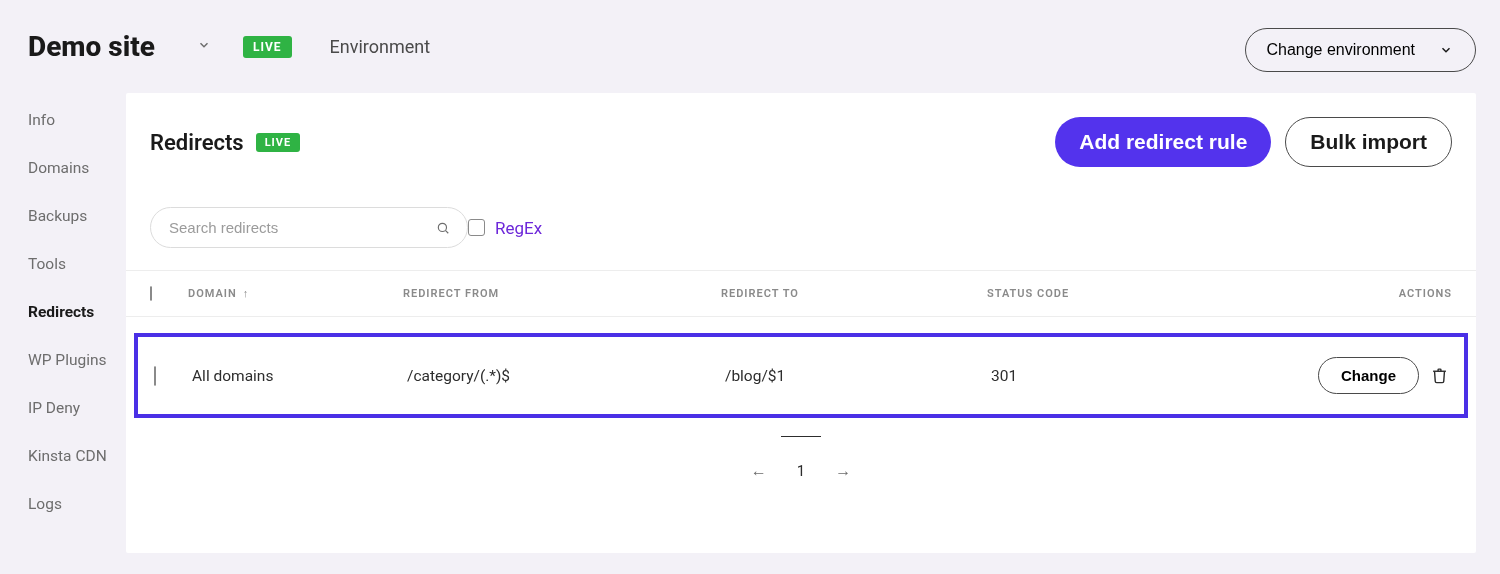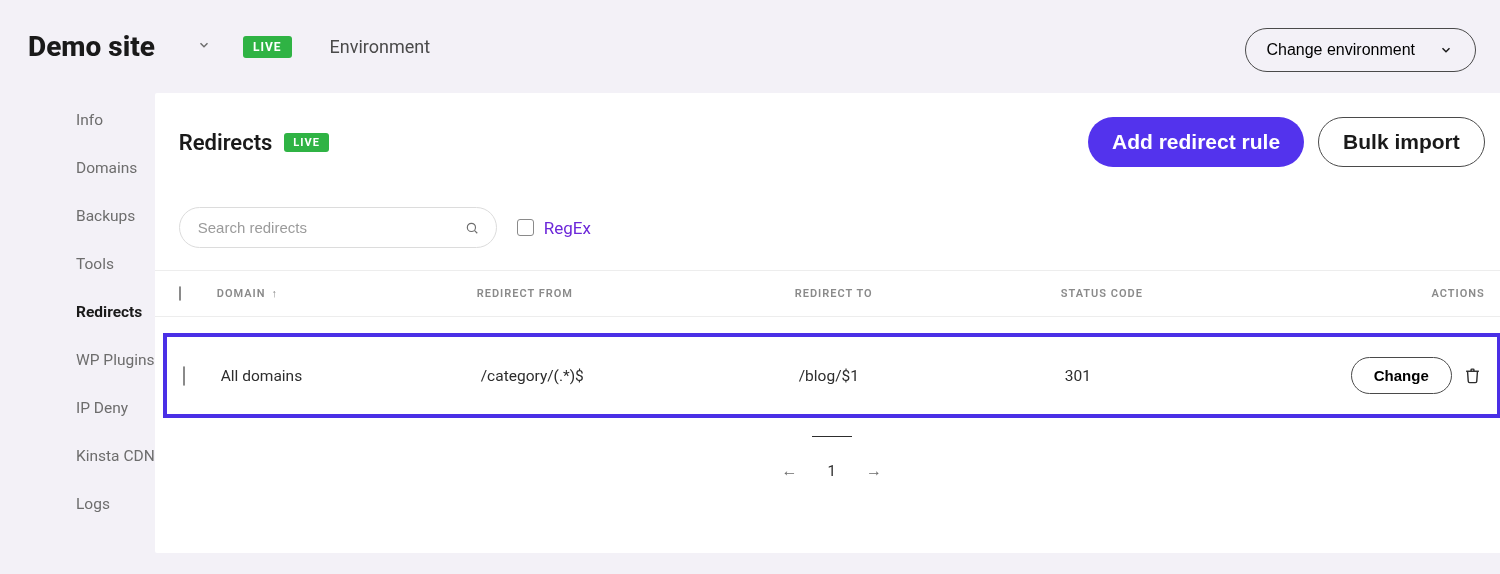--- a/index.html
+++ b/index.html
@@ -52,21 +52,20 @@
     border: 1.5px solid #4a4a4a;
     border-radius: 26px;
     padding: 12px 22px 12px 20px;
     font-size: 16px;
     font-weight: 500;
     background: transparent;
     cursor: pointer;
   }
   .layout {
     display: flex;
-    margin-left: 48px;
   }
   .sidebar {
     width: 126px;
     padding: 18px 0 0 28px;
     display: flex;
     flex-direction: column;
     gap: 30px;
   }
   .sidebar-item {
     font-size: 15.5px;
@@ -122,21 +121,20 @@
     color: #1a1a1a;
   }
   .btn-primary {
     background: #5333ed;
     color: #fff;
     border: none;
   }
   .filters {
     display: flex;
     align-items: center;
-    gap: 20px;
     padding: 40px 24px 22px 24px;
   }
   .search-wrap {
     position: relative;
     width: 318px;
   }
   .search-input {
     width: 100%;
     border: 1.5px solid #dcdcdc;
     border-radius: 26px;
@@ -177,21 +175,21 @@
     align-items: center;
     padding: 16px 24px;
     border-top: 1px solid #ededed;
     border-bottom: 1px solid #ededed;
     font-size: 11px;
     font-weight: 600;
     letter-spacing: 1px;
     color: #8a8a8a;
   }
   .col-chk { width: 38px; }
-  .col-domain { width: 260px; display:flex; align-items:center; gap:6px;}
+  .col-domain { width: 215px; display:flex; align-items:center; gap:6px;}
   .col-from { width: 318px; }
   .col-to { width: 266px; }
   .col-status { width: 286px; }
   .col-actions { flex: 1; text-align: right; display:flex; justify-content:flex-end; align-items:center; gap:12px;}
   .sort-arrow { font-size: 11px; }
   .highlight-row {
     border: 4px solid #4a2fe6;
     margin: 16px 8px 0 8px;
     padding: 0;
   }

